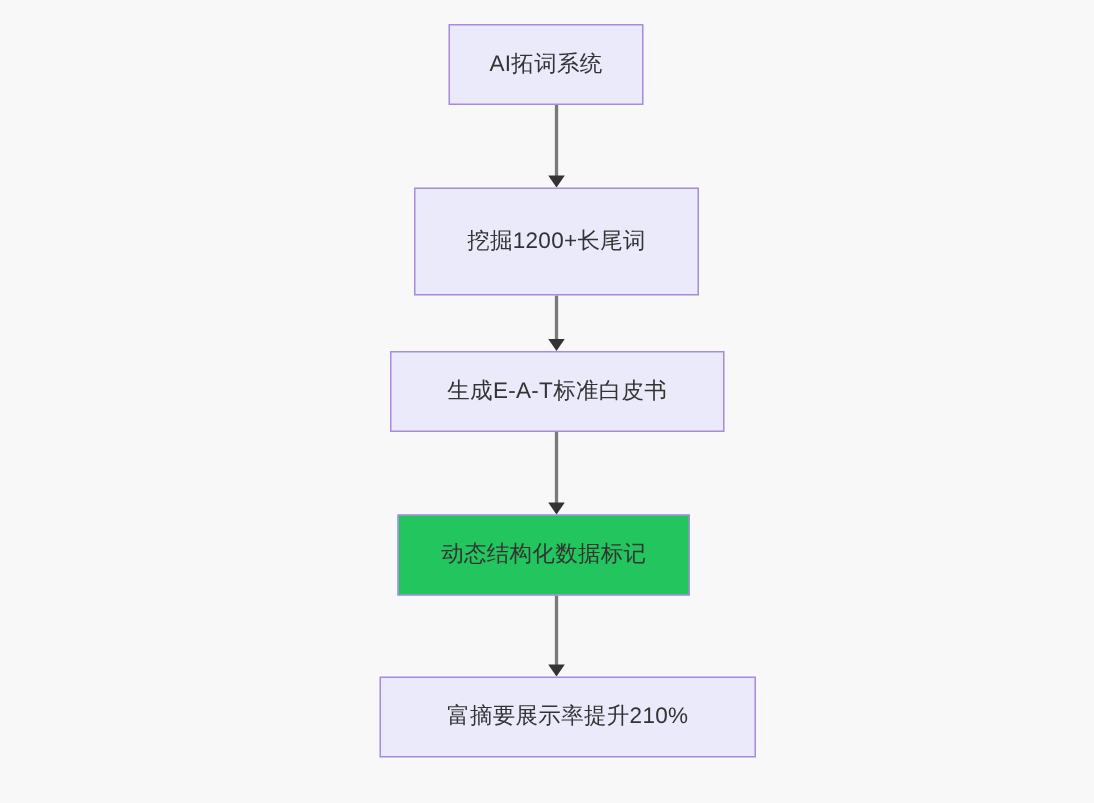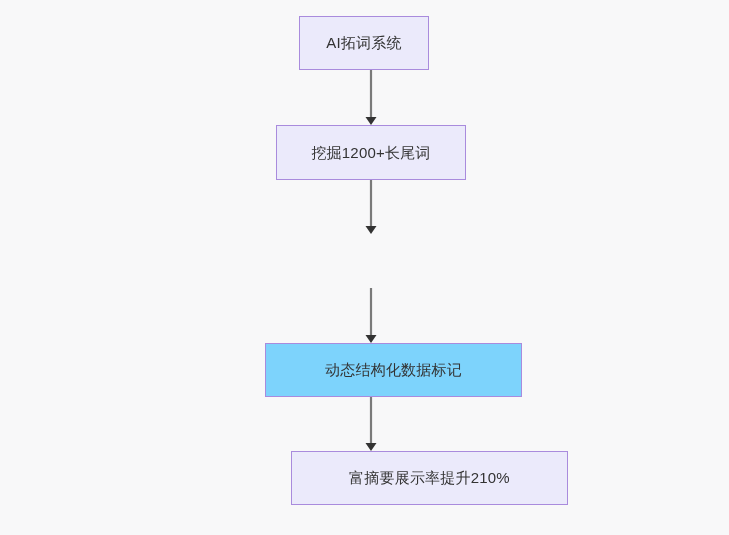--- a/index.html
+++ b/index.html
@@ -67,22 +67,25 @@
     </div>
     <div class="edge" style="left: 361px; top: 397px; width: 20px; height: 54px;">
       <svg width="20" height="54" viewBox="0 0 20 54">
         <line x1="10" y1="0" x2="10" y2="47" stroke="#7a7a7a" stroke-width="2.2"></line>
         <polygon points="4.5,46 15.5,46 10,54" fill="#333333"></polygon>
       </svg>
     </div>
     <div class="node" style="left: 299px; top: 16px; width: 130px; height: 54px; background: rgb(235, 234, 251); border-color: rgb(169, 139, 221); color: rgb(51, 51, 51);">
       <span class="node-label">AI拓词系统</span>
     </div>
-    <div class="node" style="left: 276px; top: 125px; width: 190px; height: 55px; background: rgb(235, 234, 251); border-color: rgb(169, 139, 221); color: rgb(51, 51, 51);">
+    <div class="node" style="left: 276px; top: 125px; width: 190px; height: 72px; background: rgb(235, 234, 251); border-color: rgb(169, 139, 221); color: rgb(51, 51, 51);">
       <span class="node-label">挖掘1200+长尾词</span>
     </div>
-    <div class="node" style="left: 265px; top: 343px; width: 257px; height: 54px; background: #7dd3fc; border-color: rgb(169, 139, 221); color: rgb(51, 51, 51);">
+    <div class="node" style="left: 260px; top: 234px; width: 223px; height: 54px; background: rgb(235, 234, 251); border-color: rgb(169, 139, 221); color: rgb(51, 51, 51);">
+      <span class="node-label">生成E-A-T标准白皮书</span>
+    </div>
+    <div class="node" style="left: 265px; top: 343px; width: 195px; height: 54px; background: #22c55e; border-color: rgb(169, 139, 221); color: rgb(51, 51, 51);">
       <span class="node-label">动态结构化数据标记</span>
     </div>
-    <div class="node" style="left: 253px; top: 451px; width: 277px; height: 54px; background: rgb(235, 234, 251); border-color: rgb(169, 139, 221); color: rgb(51, 51, 51); margin-left: 38px;">
+    <div class="node" style="left: 253px; top: 451px; width: 251px; height: 54px; background: rgb(235, 234, 251); border-color: rgb(169, 139, 221); color: rgb(51, 51, 51);">
       <span class="node-label">富摘要展示率提升210%</span>
     </div>
   </div>
 
 </body></html>

